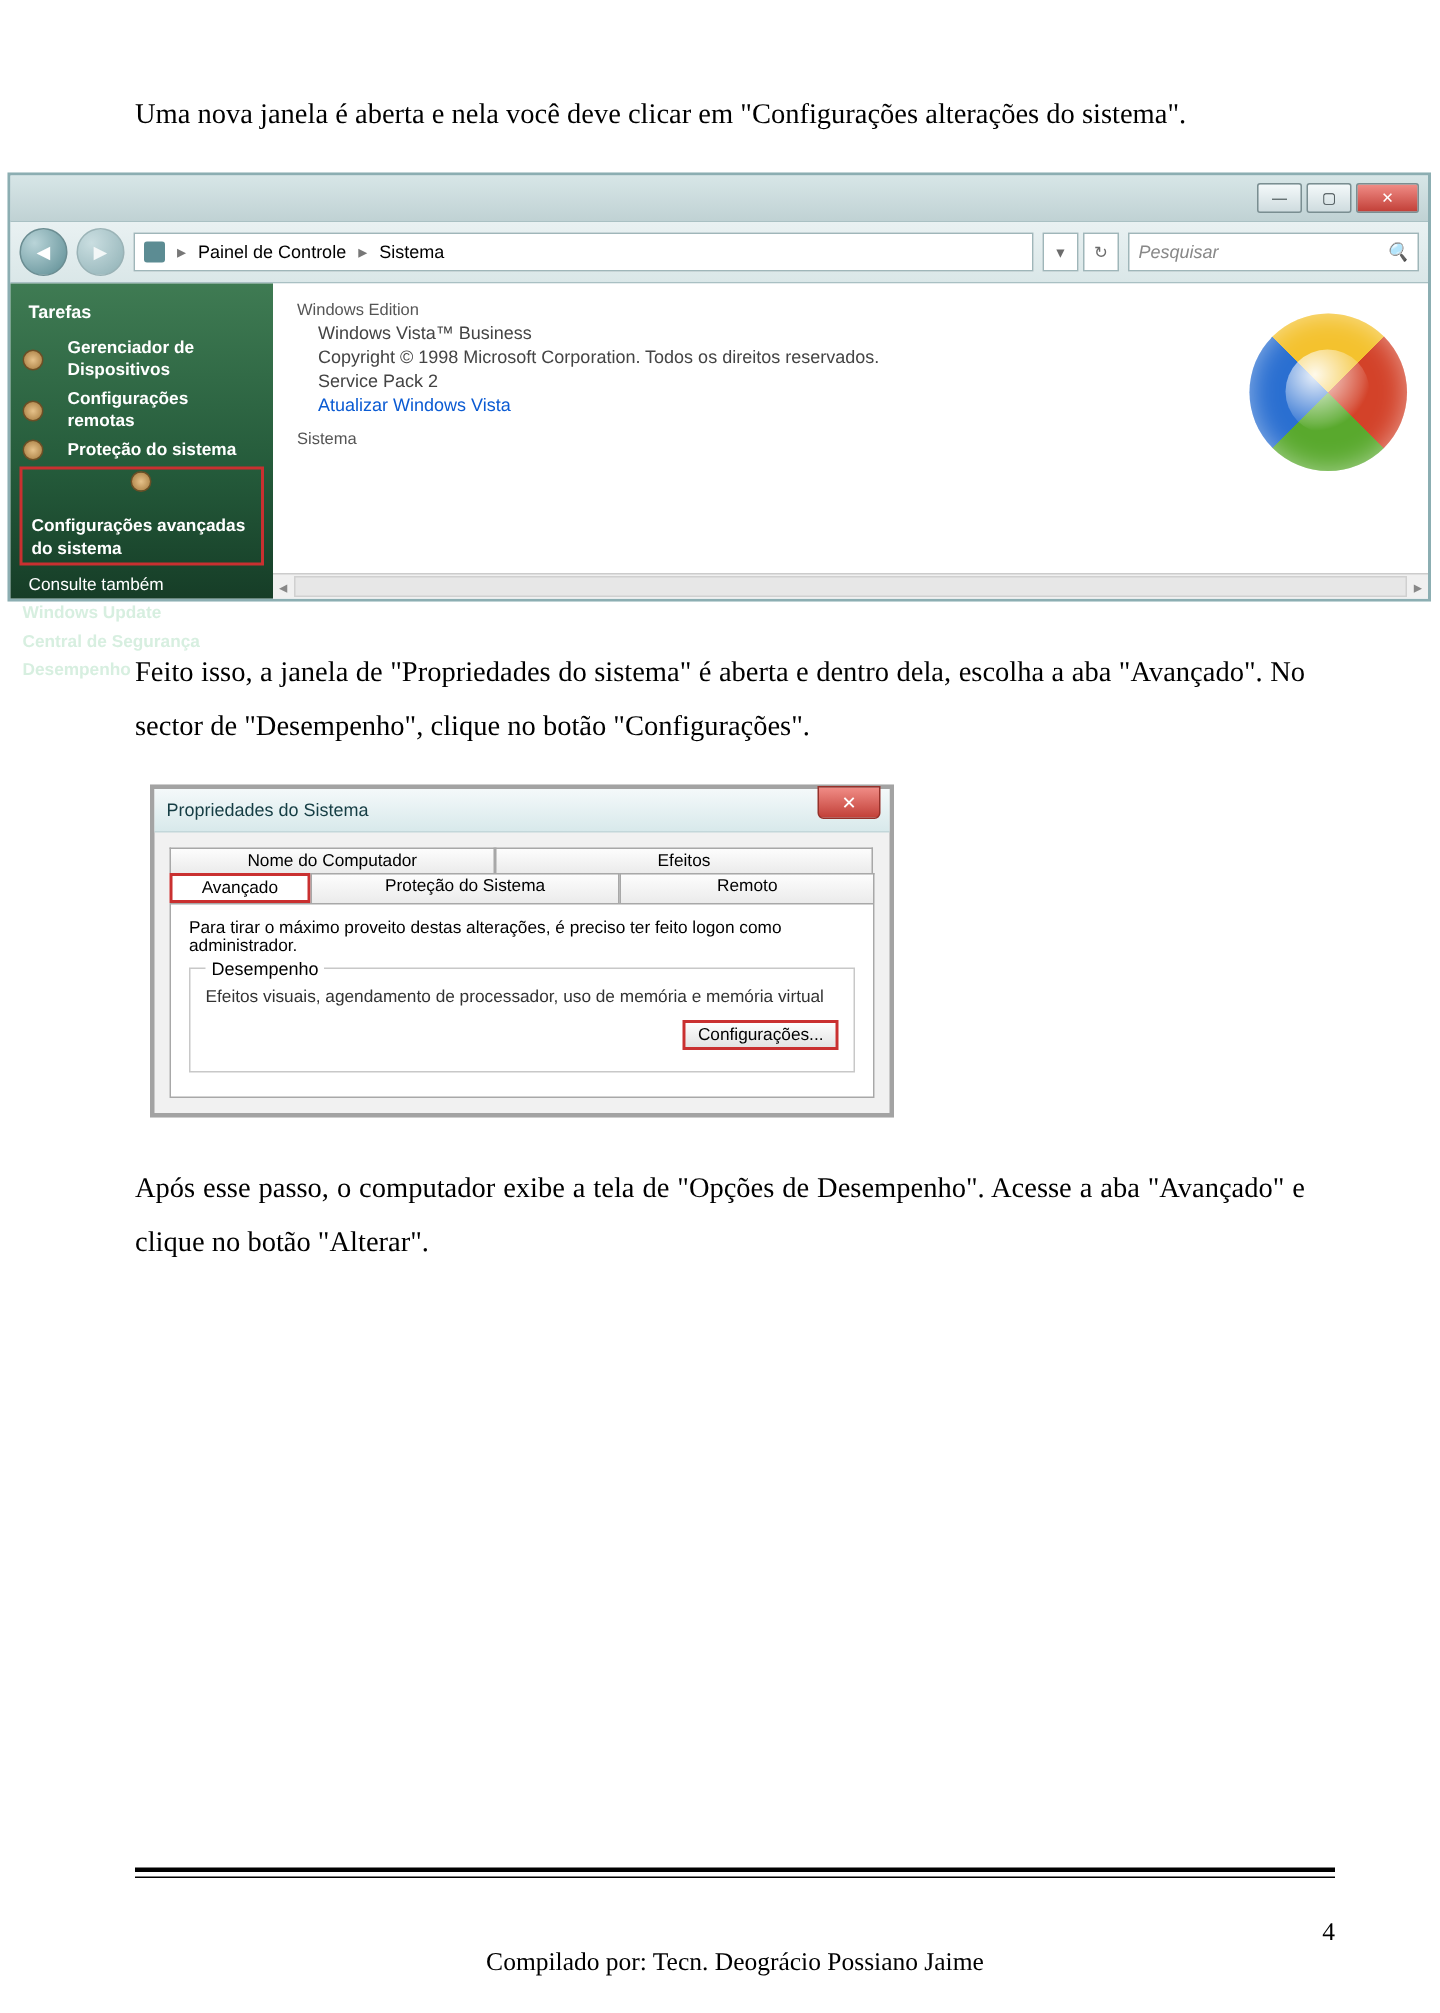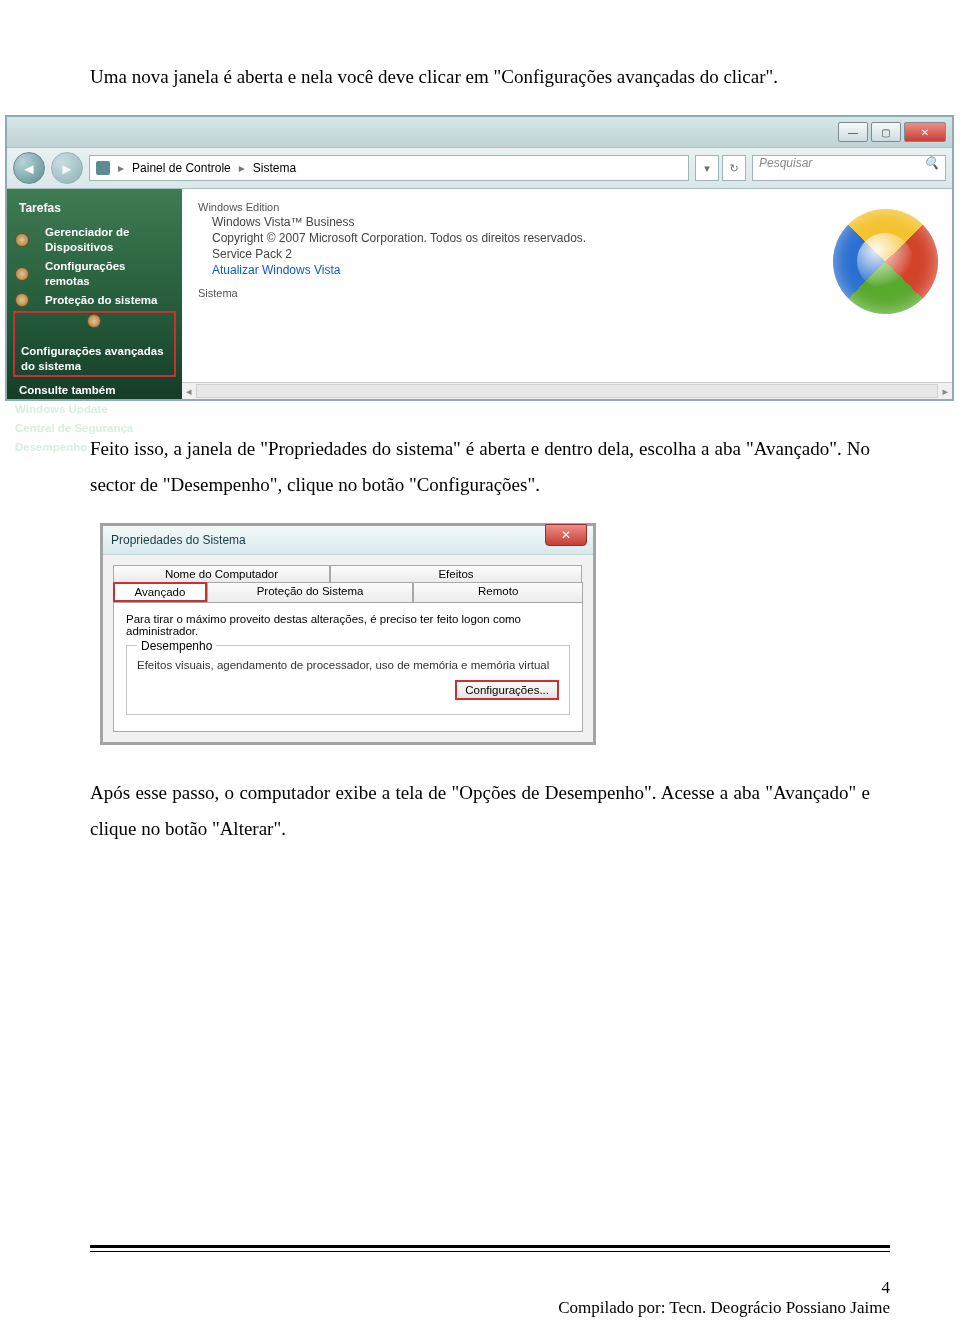--- a/index.html
+++ b/index.html
@@ -81,21 +81,21 @@
   }
   .addrbar .crumb { color: #000; }
   .addrbar .sep::after { content: "▸"; color:#777; margin:0 2px;}
   .addr-right { display:flex; gap:3px; }
   .addr-right .mini {
     width: 22px; height:24px; border:1px solid #9fb6b9; background:#fff;
     display:flex;align-items:center;justify-content:center;color:#6b6b6b;font-size:11px;
   }
   .searchbox {
     width: 180px; height:24px; border:1px solid #9fb6b9; background:#fff;
-    padding:0 6px; display:flex;align-items:flex-start;justify-content:space-between;
+    padding:0 6px; display:flex;align-items:center;justify-content:space-between;
     color:#888; font-style:italic;
   }
 
   .shot1 .body {
     display: flex;
     height: 210px;
   }
   .sidebar1 {
     width: 175px;
     background: linear-gradient(#3f7b53, #245a3a 60%, #163d27);
@@ -122,21 +122,21 @@
     flex:none;
   }
   .sidebar1 .highlight {
     border: 2px solid #c93030;
     padding: 1px 8px 1px 6px;
     margin: 1px 6px;
     flex-direction: column;
   }
   .sidebar1 .section2 {
     padding: 6px 0 4px 12px;
-    font-weight: bold;
+    font-weight: normal;
   }
   .sidebar1 .dim { color:#d7efe0; }
 
   .content1 {
     flex:1;
     background:#fff;
     padding: 12px 16px;
     position: relative;
   }
   .content1 h4 { margin: 0 0 10px 0; font-size: 14px; font-weight: normal; color:#333;}
@@ -239,29 +239,29 @@
     bottom: 24px;
     left: 90px;
     right: 70px;
   }
   .footer .line1 {
     border-top: 3px solid #000;
     border-bottom: 1px solid #000;
     height: 3px;
     margin-bottom: 26px;
   }
-  .footer .row { display:flex; justify-content:flex-end; font-size:17px;}
+  .footer .row { display:flex; justify-content:center; font-size:17px;}
   .page-num { text-align:right; font-size:17px;}
 </style>
 </head>
 <body>
 
 <div class="page">
 
-  <p class="para">Uma nova janela é aberta e nela você deve clicar em "Configurações avançadas do clicar".</p>
+  <p class="para">Uma nova janela é aberta e nela você deve clicar em "Configurações alterações do sistema".</p>
 
   <div class="shot1">
     <div class="titlebar">
       <div class="winbtn">—</div>
       <div class="winbtn">▢</div>
       <div class="winbtn close">✕</div>
     </div>
     <div class="navbar">
       <div class="navcircle">◄</div>
       <div class="navcircle" style="opacity:.6">►</div>
@@ -307,21 +307,21 @@
         <div class="item dim">
             <span>Central de Segurança</span>
           </div>
         <div class="item dim">
             <span>Desempenho</span>
           </div>
       </div>
       <div class="content1">
         <div class="group">Windows Edition</div>
         <div class="line">Windows Vista™ Business</div>
-        <div class="line">Copyright © 2007 Microsoft Corporation. Todos os direitos reservados.</div>
+        <div class="line">Copyright © 1998 Microsoft Corporation. Todos os direitos reservados.</div>
         <div class="line">Service Pack 2</div>
         <div class="line link">Atualizar Windows Vista</div>
         <div class="group" style="margin-top:10px">Sistema</div>
         <div class="vistalogo"></div>
         <div class="scroll1" style="position:absolute;left:0;right:0;bottom:0">
           <span>◂</span>
           <div class="track"></div>
           <span>▸</span>
         </div>
       </div>

